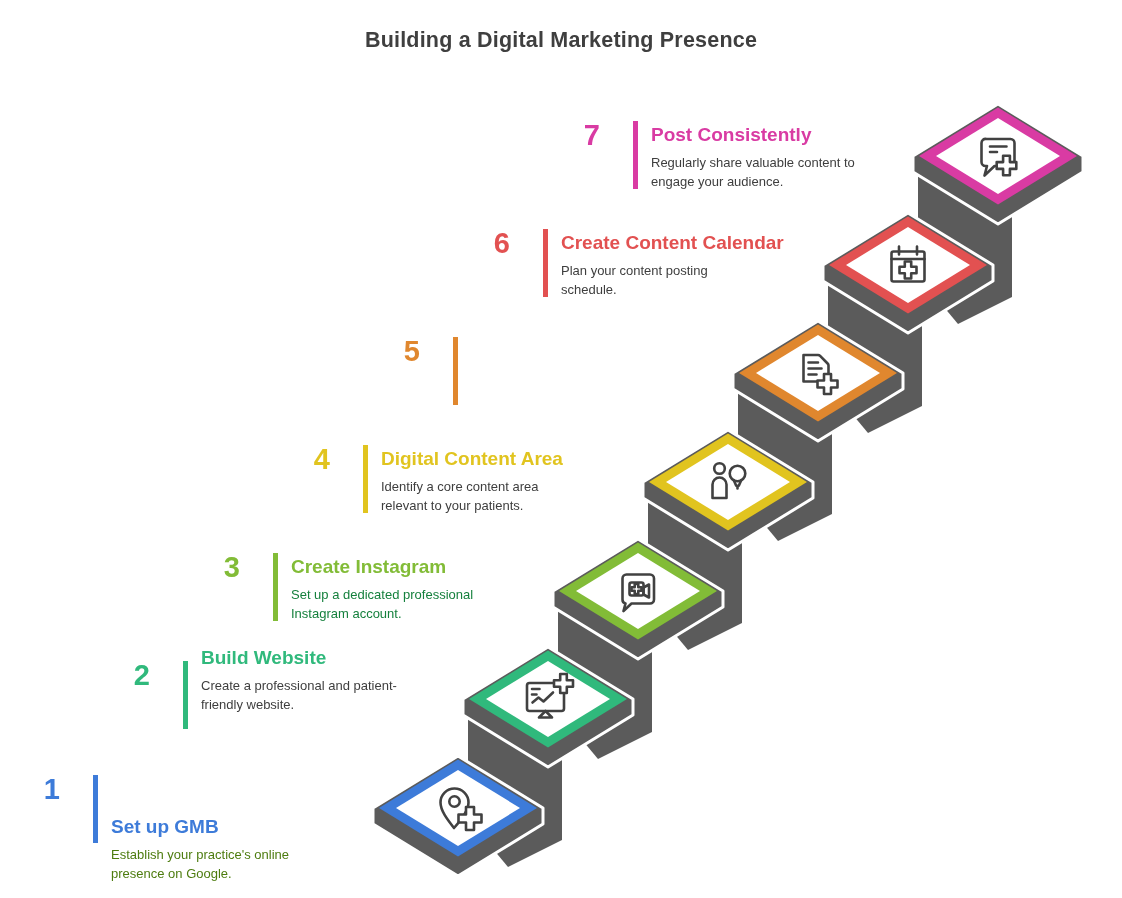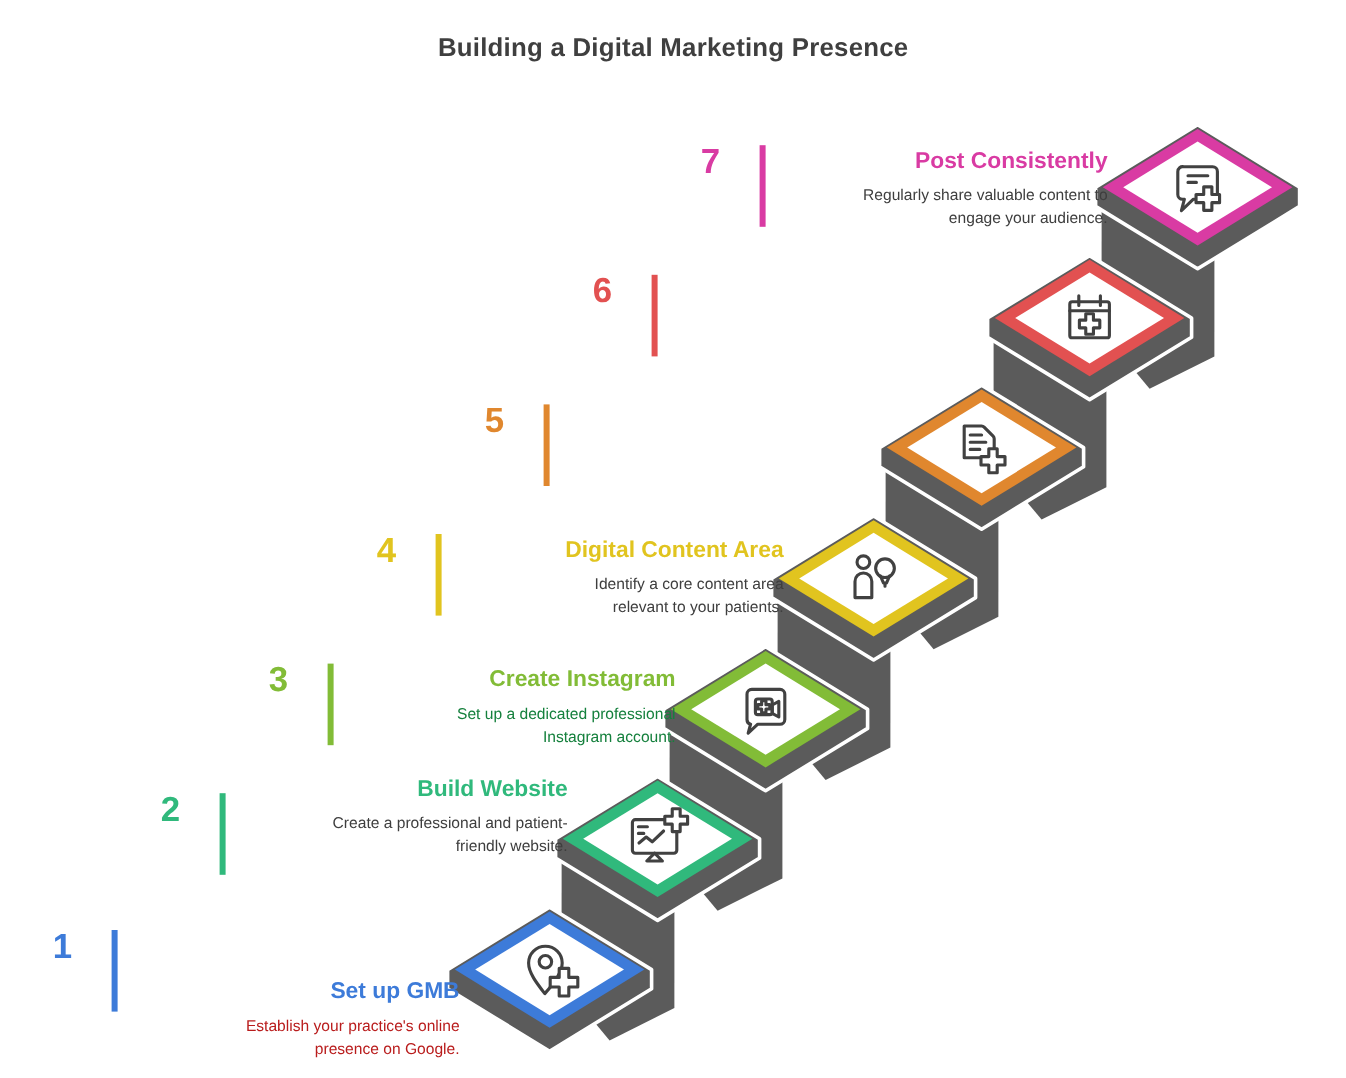--- a/index.html
+++ b/index.html
@@ -9,21 +9,21 @@
   }
   .page-title {
     position:absolute; left:0; top:28px; width:100%;
     text-align:center; font-size:21.5px; font-weight:bold;
     letter-spacing:.2px;
   }
   #stairs-layer { position:absolute; left:0; top:0; }
   #rows-layer { position:absolute; left:0; top:0; width:100%; height:100%; }
   .step-number { position:absolute; width:62px; text-align:right; font-size:29px; font-weight:bold; line-height:31px; }
   .step-bar { position:absolute; width:4.5px; height:68px; }
-  .step-text { position:absolute; width:272px;text-align:right; }
+  .step-text { position:absolute; width:272px; }
   .step-title { font-size:19px; font-weight:bold; line-height:23px; }
   .step-desc { margin-top:8px; font-size:13px; line-height:18.5px; white-space:pre-line; }
 </style>
 </head>
 <body>
 
 <div class="canvas">
   <div class="page-title" style="color: rgb(63, 63, 63);">Building a Digital Marketing Presence</div>
   <div id="stairs-layer"><svg width="1122" height="898" viewBox="0 0 1122 898">
         <polygon points="918,172 1012,201 1012,297 958,324 918,276" fill="#5B5B5B"></polygon>
@@ -91,21 +91,21 @@
           <path d="M -4 20 C -11 11 -17.5 2.5 -17.5 -5.5 A 14 14 0 1 1 10.5 -5.5 C 10.5 2.5 4 11 -4 20 Z"></path>
           <circle cx="-3.5" cy="-6.5" r="5.2"></circle>
           <path fill="#fff" d="M 8 -1 h 8 v 7.5 h 7.5 v 8 h -7.5 v 7.5 h -8 v -7.5 h -7.5 v -8 h 7.5 Z"></path>
         </g>
       </svg></div>
   <div id="rows-layer">
       <div class="step-number" style="left:-2px;top:774px;color:#3D7BD9">1</div>
       <div class="step-bar" style="left:93px;top:775px;background:#3D7BD9"></div>
       <div class="step-text" style="left:111px;top:815px">
         <div class="step-title" style="color:#3D7BD9">Set up GMB</div>
-        <div class="step-desc" style="color:#b91c1c">Establish your practice's online
+        <div class="step-desc" style="color:#4d7c0f">Establish your practice's online
 presence on Google.</div>
       </div>
       <div class="step-number" style="left:88px;top:660px;color:#30B97C">2</div>
       <div class="step-bar" style="left:183px;top:661px;background:#30B97C"></div>
       <div class="step-text" style="left:201px;top:646px">
         <div class="step-title" style="color:#30B97C">Build Website</div>
         <div class="step-desc" style="color:#3E3E3E">Create a professional and patient-
 friendly website.</div>
       </div>
       <div class="step-number" style="left:178px;top:552px;color:#82BC37">3</div>
@@ -119,20 +119,25 @@
       <div class="step-bar" style="left:363px;top:445px;background:#E1C41F"></div>
       <div class="step-text" style="left:381px;top:447px">
         <div class="step-title" style="color:#E1C41F">Digital Content Area</div>
         <div class="step-desc" style="color:#3E3E3E">Identify a core content area
 relevant to your patients.</div>
       </div>
       <div class="step-number" style="left:358px;top:336px;color:#E0872E">5</div>
       <div class="step-bar" style="left:453px;top:337px;background:#E0872E"></div>
       <div class="step-number" style="left:448px;top:228px;color:#E25151">6</div>
       <div class="step-bar" style="left:543px;top:229px;background:#E25151"></div>
+      <div class="step-text" style="left:561px;top:231px">
+        <div class="step-title" style="color:#E25151">Create Content Calendar</div>
+        <div class="step-desc" style="color:#3E3E3E">Plan your content posting
+schedule.</div>
+      </div>
       <div class="step-number" style="left:538px;top:120px;color:#D93BA3">7</div>
       <div class="step-bar" style="left:633px;top:121px;background:#D93BA3"></div>
       <div class="step-text" style="left:651px;top:123px">
         <div class="step-title" style="color:#D93BA3">Post Consistently</div>
         <div class="step-desc" style="color:#3E3E3E">Regularly share valuable content to
 engage your audience.</div>
       </div>
     </div>
 </div>
 

